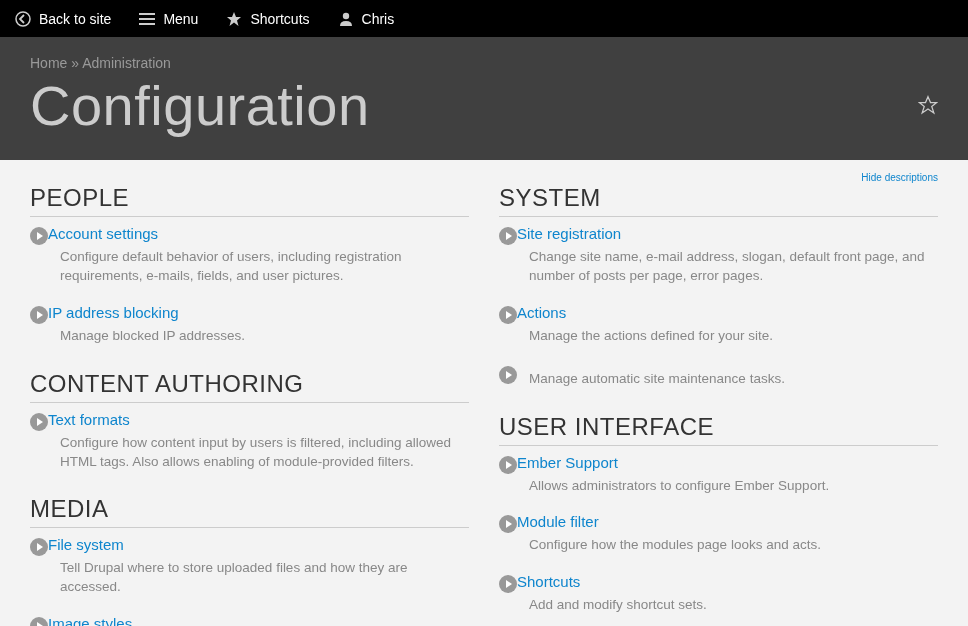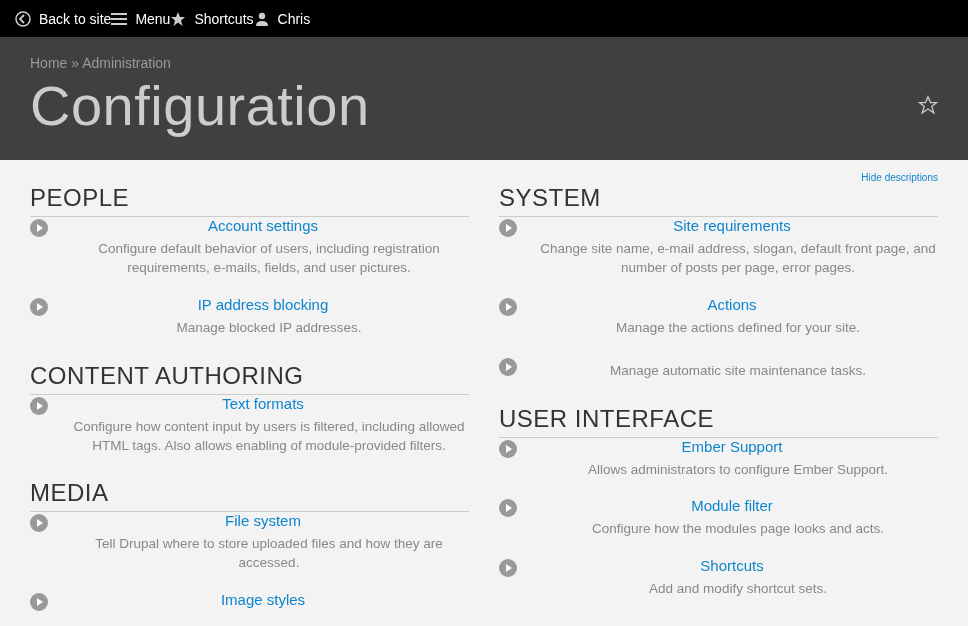--- a/index.html
+++ b/index.html
@@ -1,38 +1,38 @@
 <!DOCTYPE html>
 <html><head>
 <meta charset="utf-8">
 <style>
 * { margin: 0; padding: 0; box-sizing: border-box; }
 body { font-family: "Helvetica Neue", Helvetica, Arial, sans-serif; background: #f3f3f3; width: 968px; height: 626px; overflow: hidden; }
 
-.toolbar { background: #000; height: 37px; display: flex; align-items: center; padding: 0 15px; }
+.toolbar { background: #000; height: 37px; display: flex; align-items: center; padding: 0 15px; gap: 28px; }
 .toolbar-item { display: flex; align-items: center; gap: 8px; color: #fff; font-size: 14px; font-weight: 500; cursor: pointer; }
 .toolbar-item svg { fill: #ccc; }
 
 .header-band { background: #404040; padding: 18px 30px 22px 30px; position: relative; }
 .breadcrumb { color: #999; font-size: 14px; margin-bottom: 2px; }
 .breadcrumb span { color: #999; }
 .page-title { color: #ccc; font-size: 56px; font-weight: 200; letter-spacing: 0.5px; }
 .fav-star { position: absolute; right: 30px; top: 58px; }
 .fav-star svg { width: 20px; height: 20px; fill: none; stroke: #ccc; stroke-width: 1.5; }
 
 .content { padding: 10px 30px 20px 30px; position: relative; }
 .hide-desc { position: absolute; right: 30px; top: 12px; color: #0e85cd; font-size: 10px; cursor: pointer; }
 
 .columns { display: flex; gap: 30px; margin-top: 8px; }
 .col { flex: 1; }
 
-.section-title { font-size: 24px; font-weight: 300; color: #333; letter-spacing: 0.5px; border-bottom: 1px solid #ccc; padding-bottom: 4px; margin-top: 24px; margin-bottom: 0; }
+.section-title { font-size: 24px; font-weight: 300; color: #333; letter-spacing: 0.5px; border-bottom: 1px solid #ccc; padding-bottom: 4px; margin-top: 24px; margin-bottom: 8px; }
 .section-title:first-child { margin-top: 6px; }
 
-.config-item { display: flex; gap: 9px; margin-bottom: 18px; align-items: flex-start; text-align: center; }
+.config-item { display: flex; gap: 0; margin-bottom: 18px; align-items: flex-start; }
 .config-bullet { width: 18px; height: 18px; background: #999; border-radius: 50%; flex-shrink: 0; position: relative; margin-top: 2px; }
 .config-bullet::after { content: ''; position: absolute; left: 7px; top: 5px; width: 0; height: 0; border-top: 4px solid transparent; border-bottom: 4px solid transparent; border-left: 6px solid #fff; }
 .config-body { flex: 1; }
 .config-link { color: #0e85cd; font-size: 15px; font-weight: 500; cursor: pointer; }
 .config-desc { color: #888; font-size: 13.5px; line-height: 1.4; margin-top: 6px; margin-left: 12px; }
 </style>
 </head>
 <body>
 
 <div class="toolbar">
@@ -118,21 +118,21 @@
           <div class="config-body">
             <div class="config-link">Image styles</div>
           </div>
         </div>
       </div>
     <div class="col" id="col-right">
         <div class="section-title">SYSTEM</div>
         <div class="config-item">
           <div class="config-bullet"></div>
           <div class="config-body">
-            <div class="config-link">Site requirements</div>
+            <div class="config-link">Site registration</div>
             <div class="config-desc">Change site name, e-mail address, slogan, default front page, and number of posts per page, error pages.</div>
           </div>
         </div>
         <div class="config-item">
           <div class="config-bullet"></div>
           <div class="config-body">
             <div class="config-link">Actions</div>
             <div class="config-desc">Manage the actions defined for your site.</div>
           </div>
         </div>

